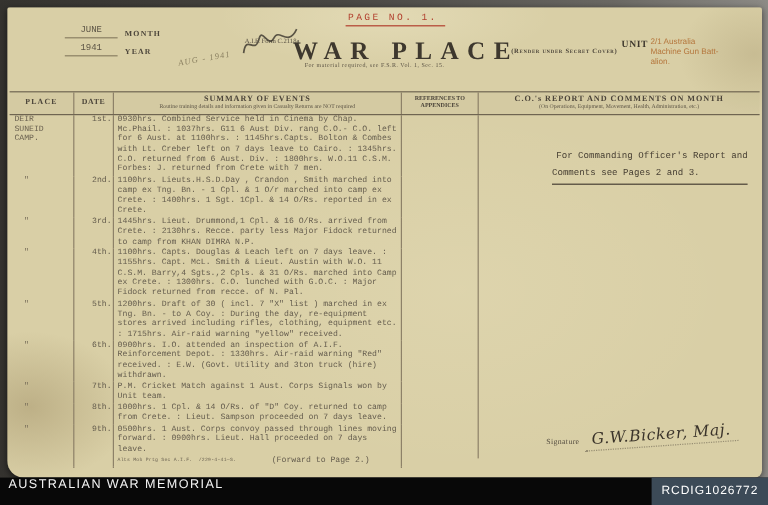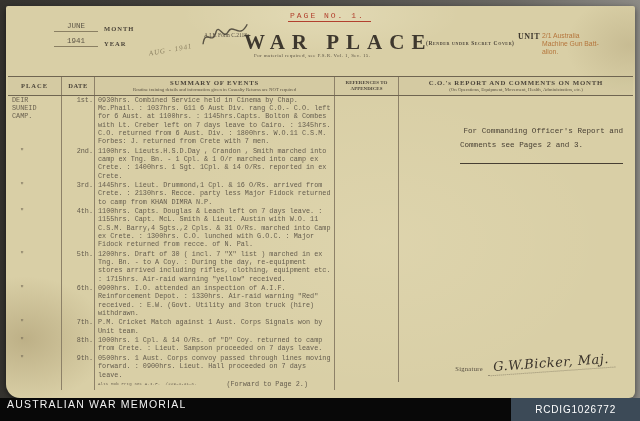--- a/index.html
+++ b/index.html
@@ -73,33 +73,33 @@
     font-family:"Liberation Mono",monospace; font-size:6.8px; line-height:8.35px;
     color:#655d4e; padding:0 2px 1px 3px; white-space:pre-wrap; }
   .foot-row .cell-text { display:flex; align-items:flex-end; justify-content:space-between; }
   .form-footnote { font-size:4px; color:#6c6352; letter-spacing:.2px; }
   .forward-note { font-size:6.8px; color:#655d4e; padding-right:24px; }
 
   .ref-col { width:64px; flex:none; border-right:1px solid #8d8168; }
   .co-col { flex:1; display:flex; flex-direction:column; padding:6px 10px 10px 14px;text-align:right; }
   .co-note { margin-top:22px; font-family:"Liberation Mono",monospace; font-size:7.6px;
     line-height:14px; color:#473f33; }
-  .co-note .ln2 { border-bottom:1px solid #473f33; display:inline-block; padding-right:40px; padding-bottom:11px; }
+  .co-note .ln2 { border-bottom:1px solid #473f33; display:inline-block; padding-right:40px; padding-bottom:1px; }
   .sig-row { margin-top:auto; display:flex; align-items:flex-end; justify-content:flex-end; padding-right:8px; }
   .sig-label { font-size:6.5px; color:#554d40; margin-right:4px; letter-spacing:.3px; }
   .sig-value { font-family:"DejaVu Serif", serif; font-style:italic; font-size:13px;
     color:#3a332a; transform:rotate(-4deg); letter-spacing:.5px; border-bottom:1px dotted rgba(85,77,64,.5); padding:0 6px 1px; }
 
   
   .footer-bar { position:absolute; left:0; right:0; bottom:0; height:23px; background:#080808;
     display:flex; align-items:flex-start; justify-content:space-between;
     font-family:"Liberation Sans", sans-serif; }
   .footer-left { color:#f2f2f2; font-size:10.5px; letter-spacing:1.2px; padding-left:7px; }
   .footer-right { background:#3c4a57; color:#ffffff; font-size:10px; letter-spacing:.8px;
-    height:100%; display:flex; align-items:center; padding:0 24px; }
+    height:100%; display:flex; align-items:center; padding:0 8px; }
 </style>
 </head>
 <body>
 
 <div class="scan-bg"></div>
 
 <div class="paper">
 
   <div class="hdr">
     <div class="page-no">PAGE NO. 1.</div>

